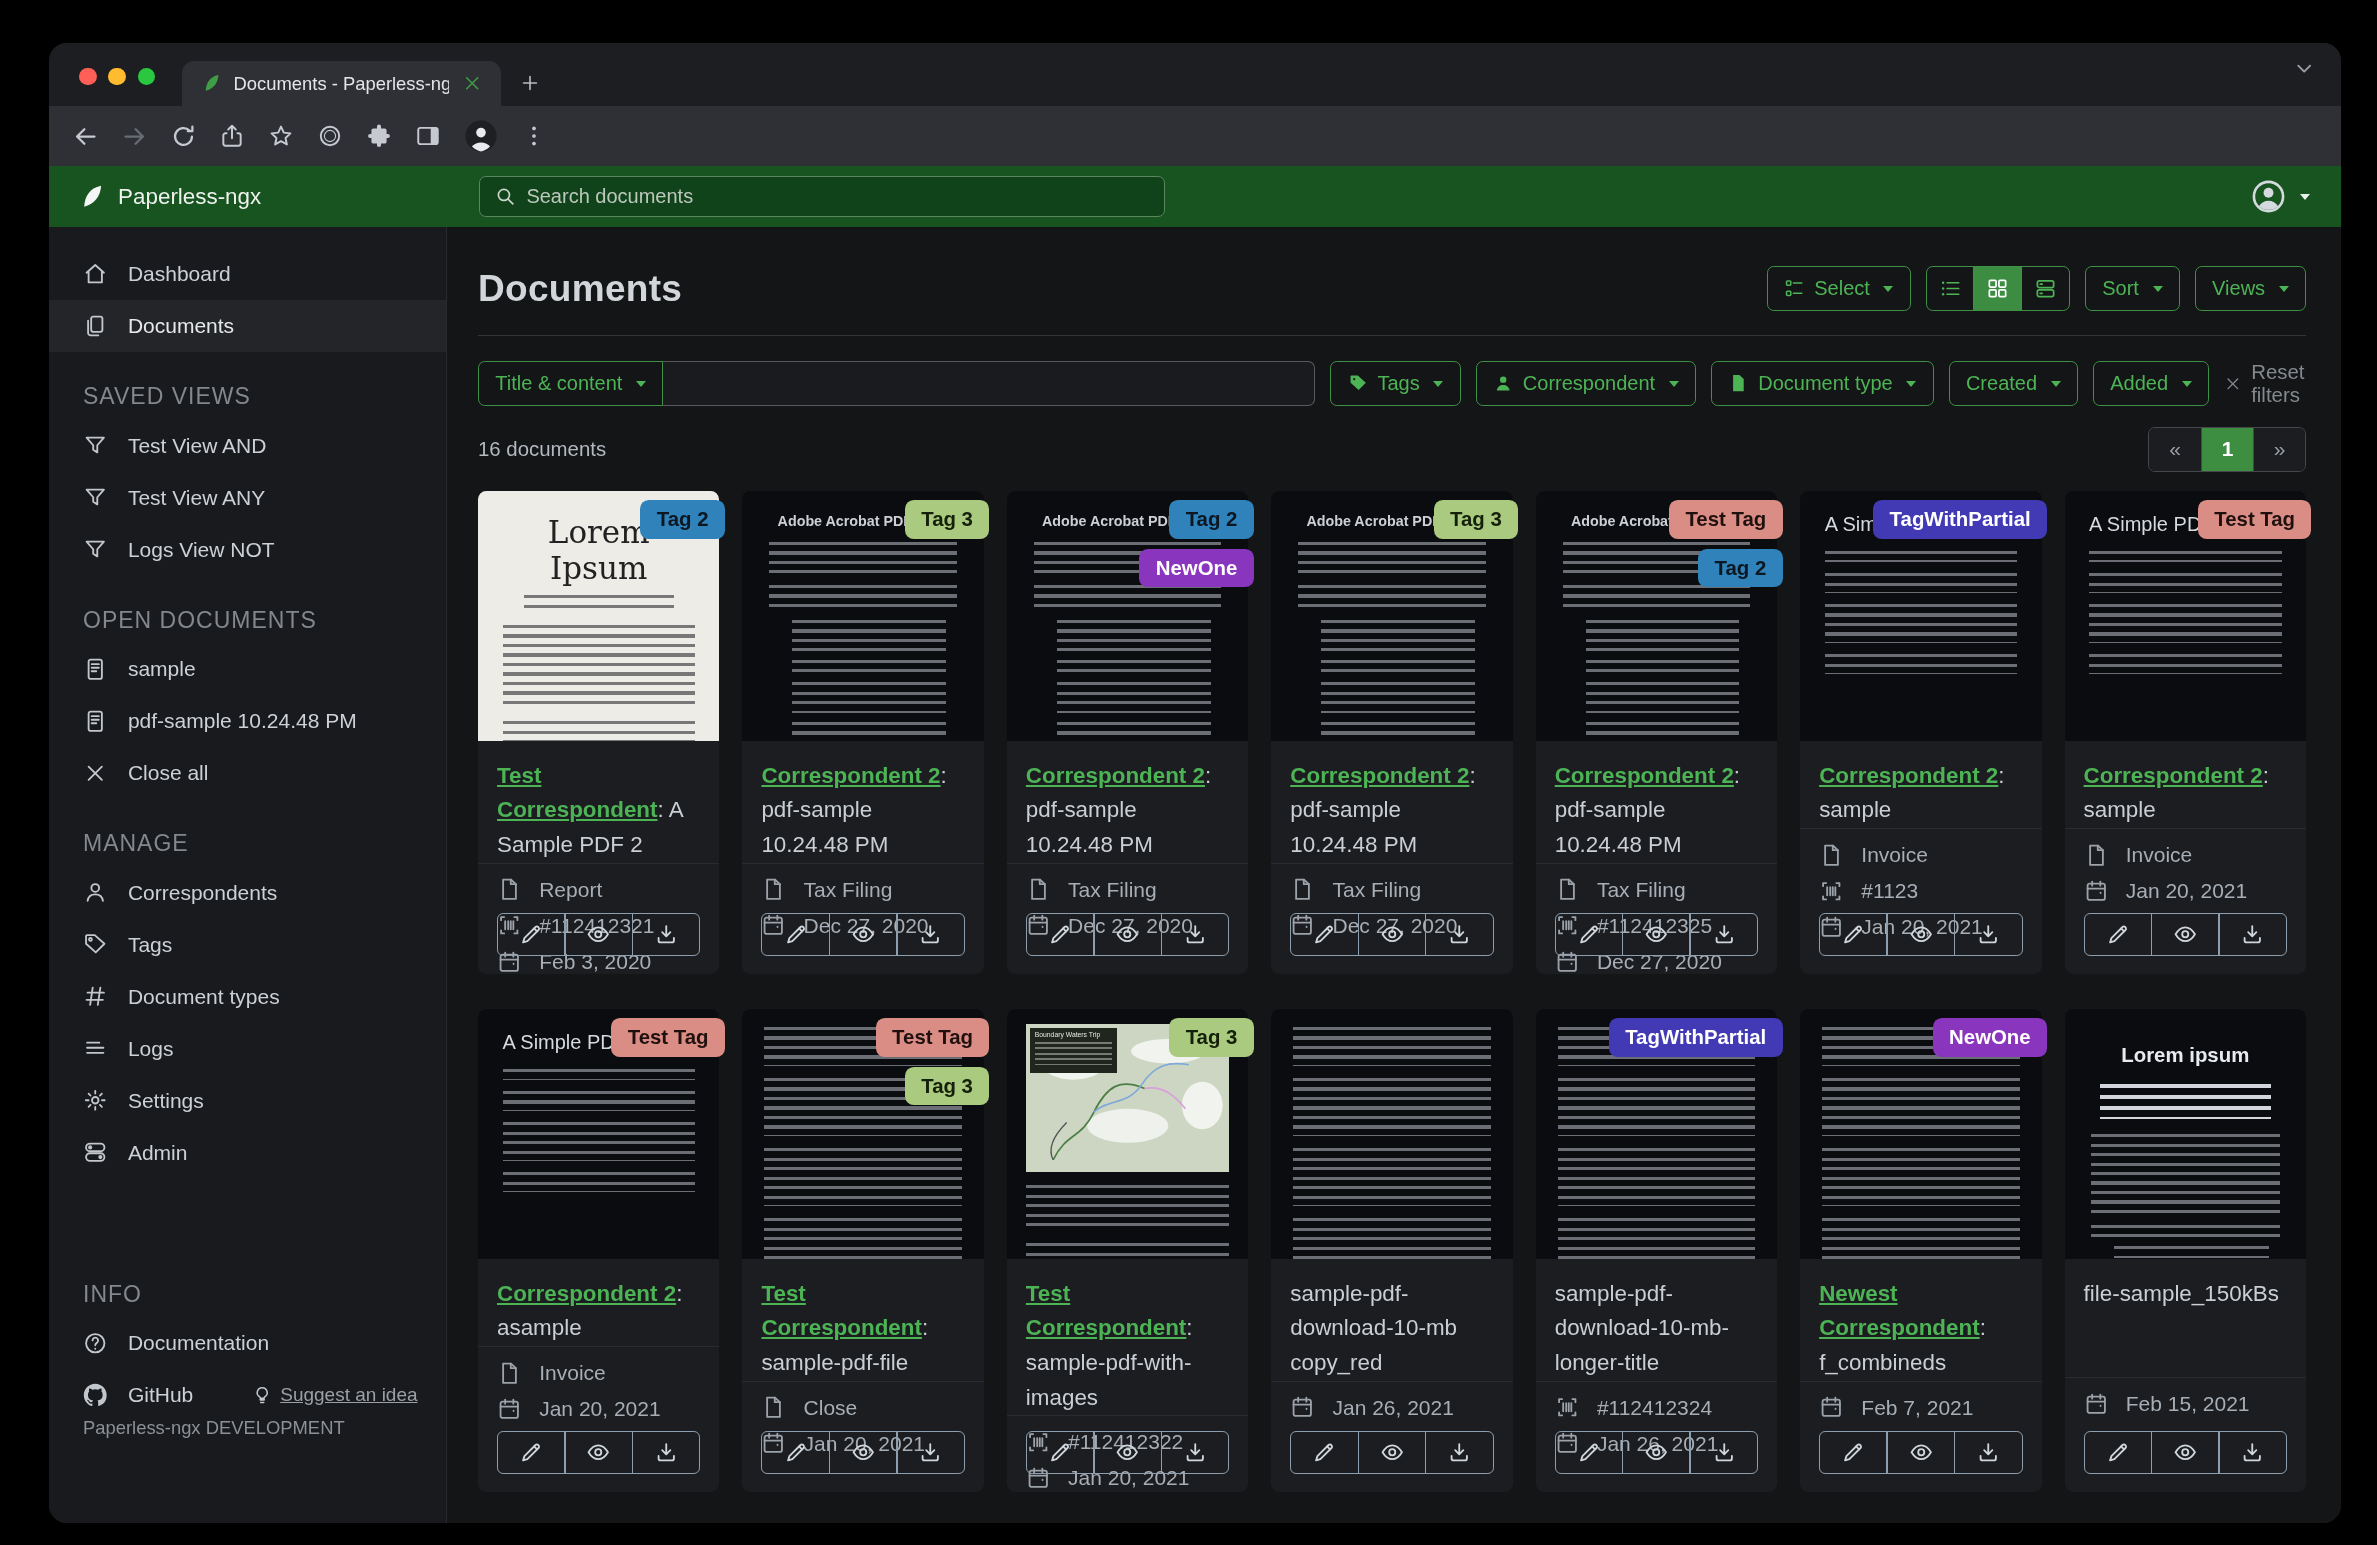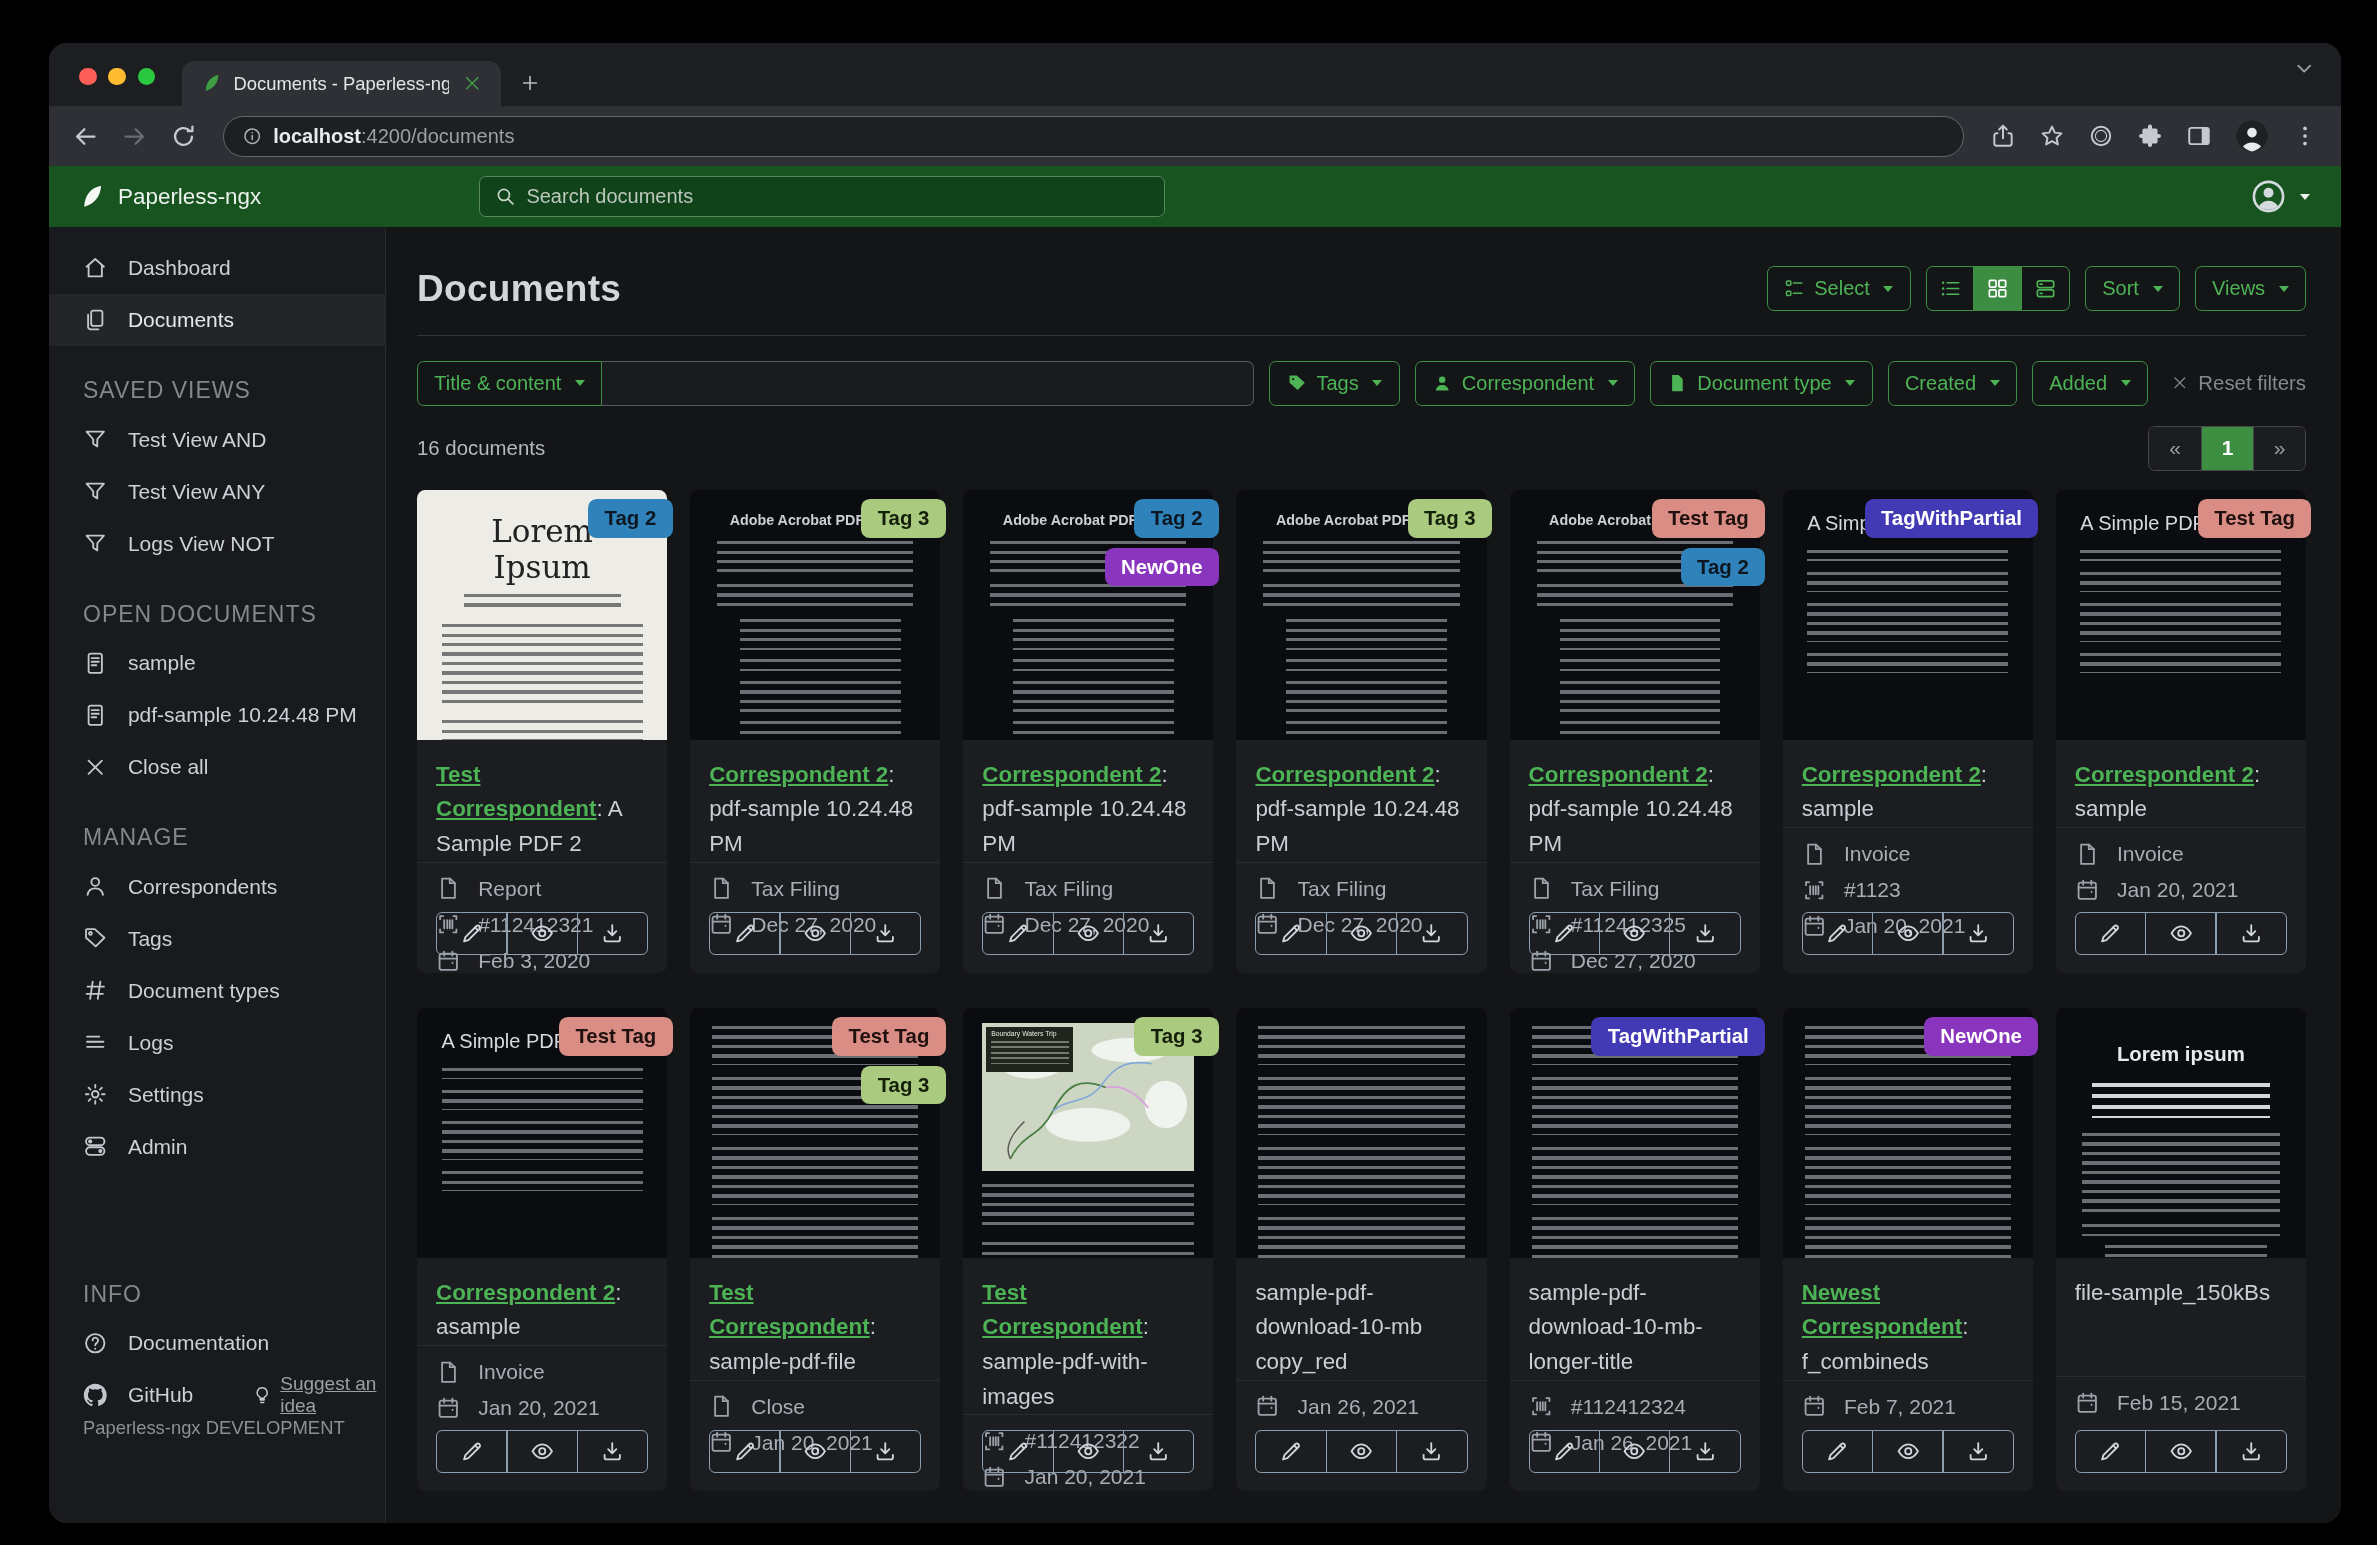--- a/index.html
+++ b/index.html
@@ -39,21 +39,21 @@
   .nav-search{position:absolute;left:430px;top:10.2px;width:686px;height:41px;background:#11431a;border:1.4px solid #5c865f;border-radius:6.8px;display:flex;align-items:center;gap:11px;padding:0 15px}
   .nav-search .i{width:20.4px;height:20.4px;color:#c9d4ca}
   .nav-search input{flex:1;background:transparent;border:0;outline:none;color:#e6ece6;font-size:20px;font-family:"Liberation Sans",sans-serif}
   .nav-search input::placeholder{color:#bcc8bd}
   .nav-user{position:absolute;right:31px;top:0;height:61px;display:flex;align-items:center;gap:9.5px;color:#e8ecea}
   .nav-user .i{width:35px;height:35px;color:#d4dade}
   .nav-user .caret{border-top-color:#eef2ee}
 
   
   .approw{flex:1;display:flex;min-height:0;background:#141517}
-  .sidebar{width:337px;flex:none;background:#191a1d;border-right:1.4px solid #292a2e;padding:15px 0 102px;display:flex;flex-direction:column;position:relative}
+  .sidebar{width:398px;flex:none;background:#191a1d;border-right:1.4px solid #292a2e;padding:21px 0 102px;display:flex;flex-direction:column;position:relative}
   .sitem{height:52px;flex:none;display:flex;align-items:center;gap:20.4px;padding-left:34px;font-size:21px;color:#ccd1d7;cursor:pointer}
   .sitem .i{width:24.5px;height:24.5px;color:#c1c7cd}
   .sitem.active{background:#232528;color:#e6e9ec}
   .stitle{margin:31px 0 9.5px 34px;font-size:23px;letter-spacing:1px;color:#82888e}
   .stitle.push{margin-top:auto}
   .suggest{display:inline-flex;align-items:center;gap:8.2px;margin-left:38px;font-size:19px;color:#9aa0a6;text-decoration:underline}
   .suggest .i{width:20.4px;height:20.4px}
   .sfooter{position:absolute;left:34px;bottom:84px;font-size:18.4px;color:#8b9197}
 
   .main{flex:1;min-width:0;padding:0 35px 0 31px}
@@ -176,29 +176,20 @@
         <svg viewBox="0 0 24 24" fill="none" stroke="currentColor" stroke-width="2" stroke-linecap="round" stroke-linejoin="round">
           <path d="M4 12h15M13 5.5 19.5 12 13 18.5"></path>
         </svg>
       </span>
     <span class="i navic">
         <svg viewBox="0 0 24 24" fill="none" stroke="currentColor" stroke-width="2" stroke-linecap="round" stroke-linejoin="round">
           <path d="M19.5 12a7.5 7.5 0 1 1-2.1-5.2"></path>
           <path d="M19.9 3.2v4.1h-4.1"></path>
         </svg>
       </span>
-    <div class="omnibox">
-      <span class="i">
-          <svg viewBox="0 0 24 24" fill="none" stroke="currentColor" stroke-width="1.8" stroke-linecap="round" stroke-linejoin="round">
-            <circle cx="12" cy="12" r="8.5"></circle>
-            <path d="M12 7.8v.2M12 11.2V16"></path>
-          </svg>
-        </span>
-      <span class="url"><b>localhost</b><span class="rest">:4200/documents</span></span>
-    </div>
     <div class="tbicons">
       <span class="i">
           <svg viewBox="0 0 24 24" fill="none" stroke="currentColor" stroke-width="1.8" stroke-linecap="round" stroke-linejoin="round">
             <path d="M12 14V3M8.5 6 12 2.5 15.5 6"></path>
             <path d="M7 9.5H6a2 2 0 0 0-2 2V19a2 2 0 0 0 2 2h12a2 2 0 0 0 2-2v-7.5a2 2 0 0 0-2-2h-1"></path>
           </svg>
         </span>
       <span class="i">
           <svg viewBox="0 0 24 24" fill="none" stroke="currentColor" stroke-width="1.8" stroke-linecap="round" stroke-linejoin="round">
             <path d="M12 3.3l2.6 5.6 6.1.7-4.5 4.2 1.2 6L12 16.8l-5.4 3 1.2-6L3.3 9.6l6.1-.7z"></path>

